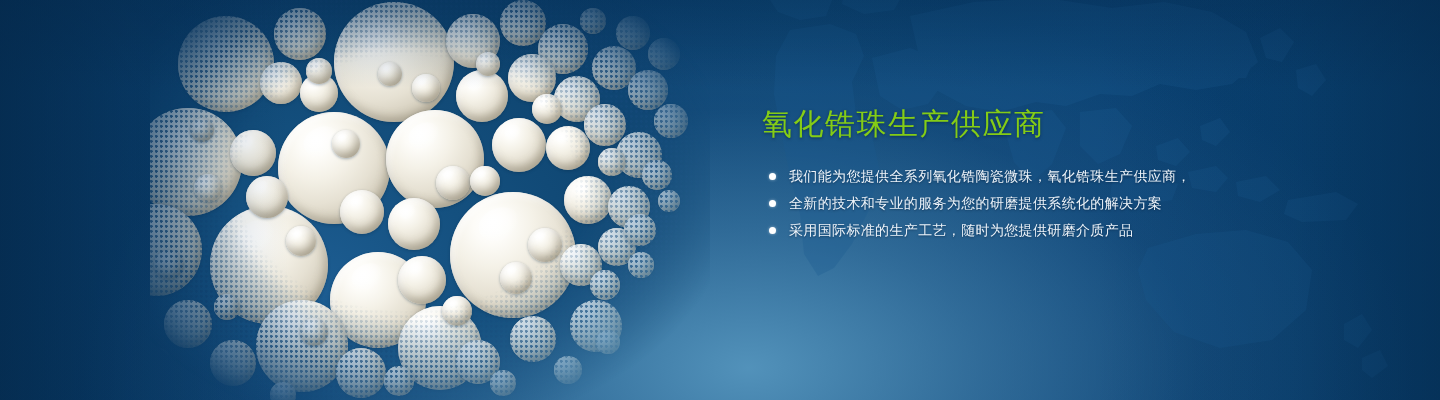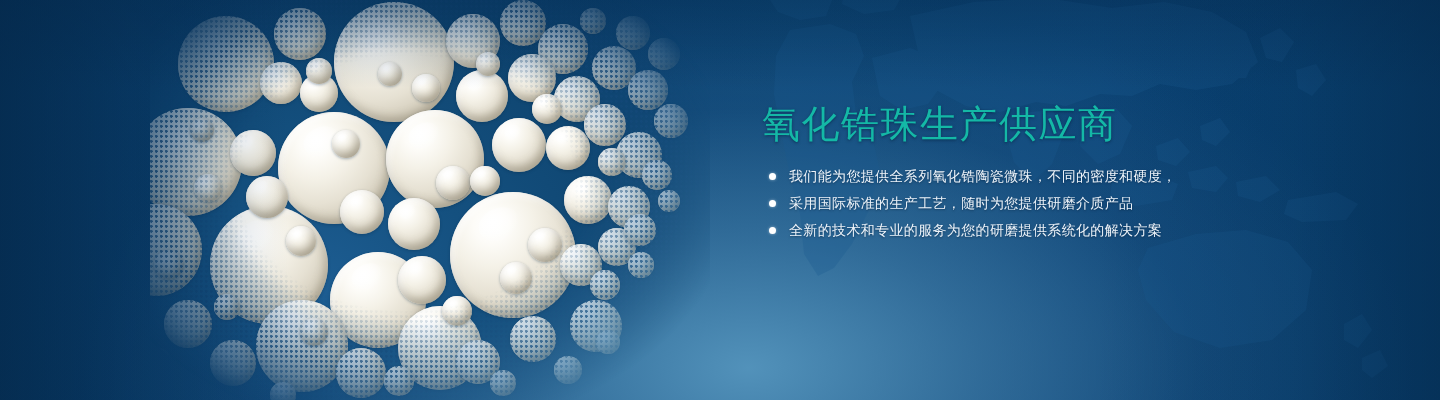--- a/index.html
+++ b/index.html
@@ -120,22 +120,22 @@
 
   
   .copy {
     position: absolute;
     left: 762px;
     top: 104px;
     width: 600px;
     z-index: 5;
   }
   .headline {
-    color: #14b8a6;
-    font-size: 38px;
+    color: #84cc16;
+    font-size: 30px;
     line-height: 40px;
     letter-spacing: 1.5px;
     font-weight: 400;
     margin: 0 0 20px 0;
     text-shadow: 0 1px 3px rgba(2,26,52,0.55);
     white-space: nowrap;
   }
   .bullets {
     list-style: none;
     margin: 0;
@@ -288,26 +288,26 @@
   </div>
 
   <div class="bg-vignette"></div>
 
   <div class="copy">
     <h1 class="headline">氧化锆珠生产供应商</h1>
 
     <ul class="bullets">
       <li class="bullet">
         <span class="bullet-dot"></span>
-        <span>我们能为您提供全系列氧化锆陶瓷微珠，不同的密度和硬度，</span>
+        <span>我们能为您提供全系列氧化锆陶瓷微珠，氧化锆珠生产供应商，</span>
+      </li>
+      <li class="bullet">
+        <span class="bullet-dot"></span>
+        <span>全新的技术和专业的服务为您的研磨提供系统化的解决方案</span>
       </li>
       <li class="bullet">
         <span class="bullet-dot"></span>
         <span>采用国际标准的生产工艺，随时为您提供研磨介质产品</span>
       </li>
-      <li class="bullet">
-        <span class="bullet-dot"></span>
-        <span>全新的技术和专业的服务为您的研磨提供系统化的解决方案</span>
-      </li>
     </ul>
   </div>
 
 </div>
 
 </body></html>

